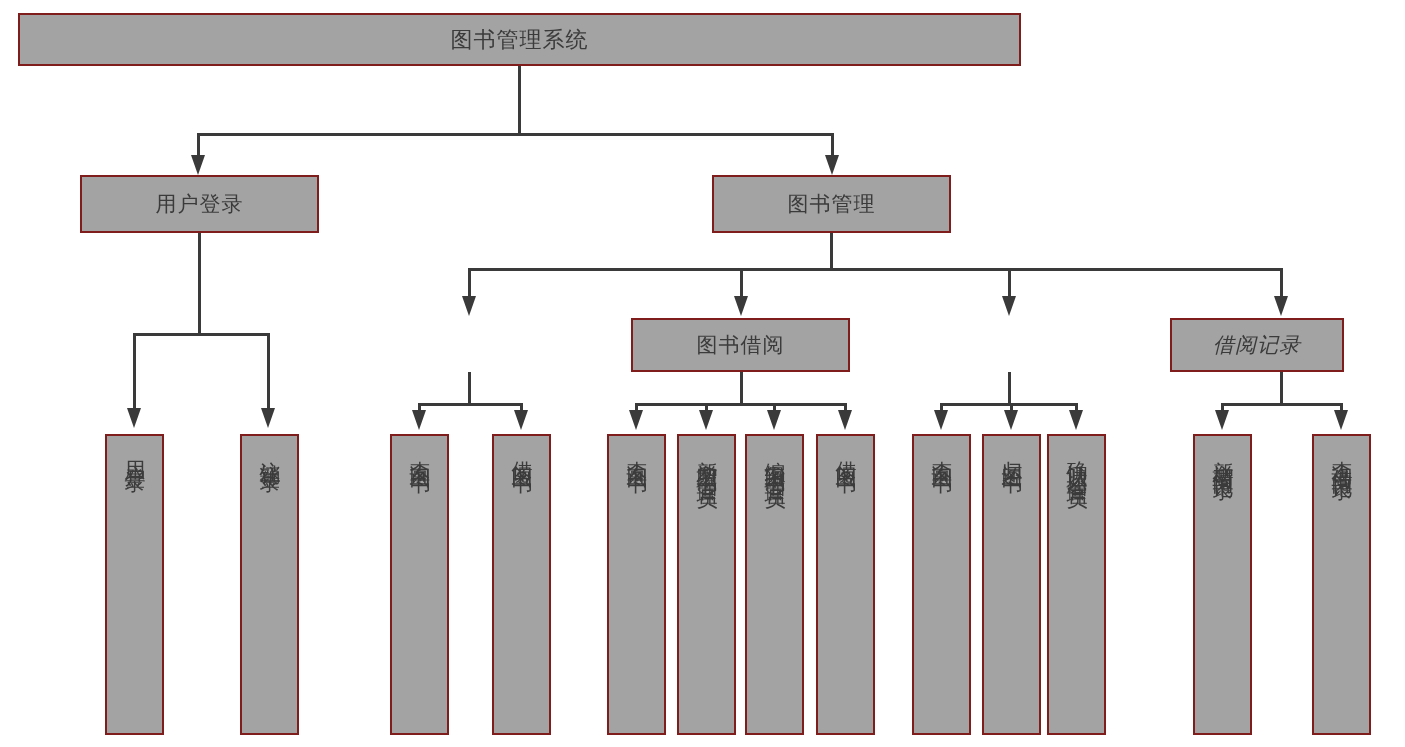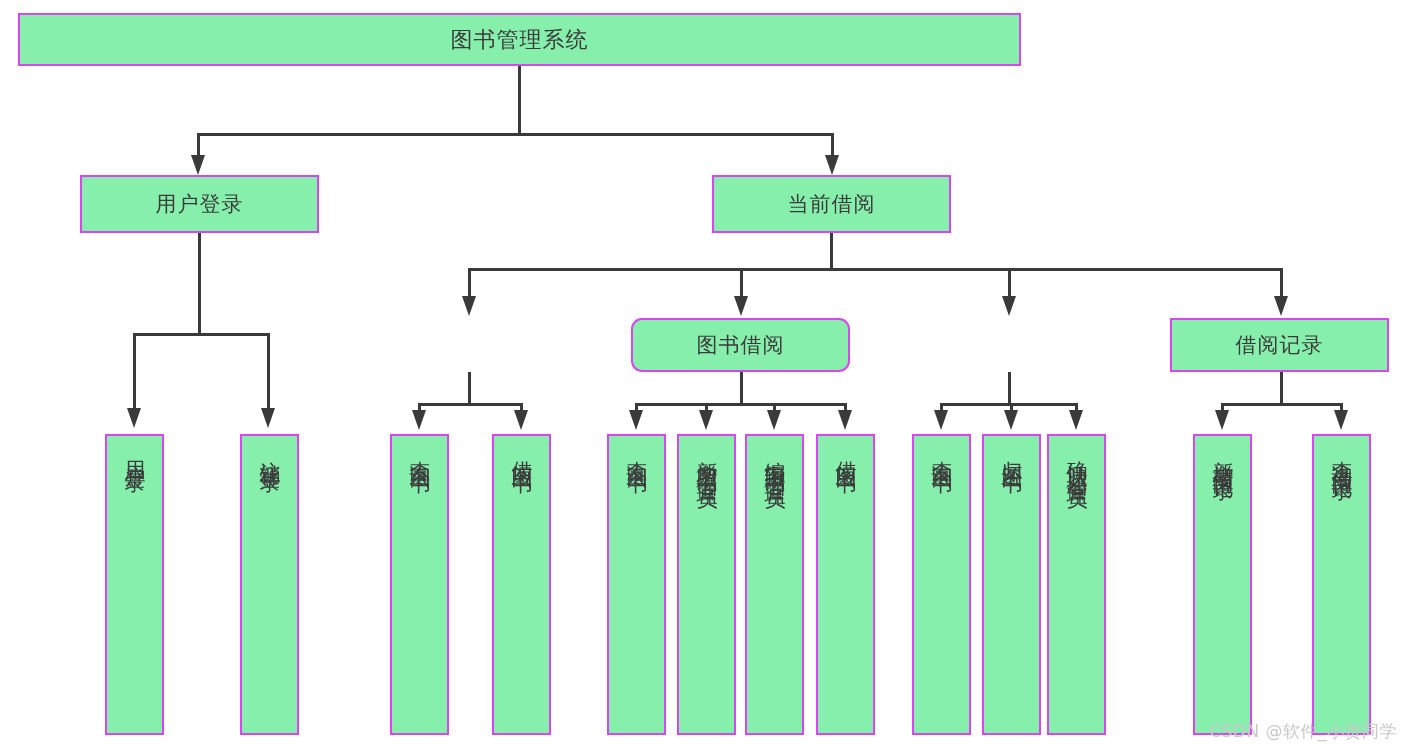--- a/index.html
+++ b/index.html
@@ -11,22 +11,22 @@
     position:relative;
     width:1405px;
     height:747px;
     background:#ffffff;
     overflow:hidden;
   }
   
   .node{
     position:absolute;
     box-sizing:border-box;
-    background:#86efac;
-    border:2px solid #d946ef;
+    background:#a3a3a3;
+    border:2px solid #7f1d1d;
     display:flex;
     align-items:center;
     justify-content:center;
     text-align:left;
     color:#3b3b3b;
   }
   .node .label{
     font-size:21px;
     letter-spacing:1px;
     line-height:1.15;
@@ -85,45 +85,45 @@
 
   <div class="line vline" style="left:197px;top:133px;width:3px;height:25px;"></div>
   <div class="arrow" style="left:191px;top:155px;"></div>
   <div class="line vline" style="left:831px;top:133px;width:3px;height:25px;"></div>
   <div class="arrow" style="left:825px;top:155px;"></div>
 
   <div class="node" style="left:80px;top:175px;width:239px;height:58px;">
     <span class="label">用户登录</span>
   </div>
   <div class="node" style="left:712px;top:175px;width:239px;height:58px;">
-    <span class="label">当前借阅</span>
+    <span class="label">图书管理</span>
   </div>
 
   <div class="line vline" style="left:198px;top:233px;width:3px;height:102px;"></div>
   <div class="line hline" style="left:133px;top:333px;width:137px;height:3px;"></div>
   <div class="line vline" style="left:133px;top:333px;width:3px;height:78px;"></div>
   <div class="arrow" style="left:127px;top:408px;"></div>
   <div class="line vline" style="left:267px;top:333px;width:3px;height:78px;"></div>
   <div class="arrow" style="left:261px;top:408px;"></div>
 
   <div class="line vline" style="left:830px;top:233px;width:3px;height:37px;"></div>
   <div class="line hline" style="left:468px;top:268px;width:815px;height:3px;"></div>
   <div class="line vline" style="left:468px;top:268px;width:3px;height:32px;"></div>
   <div class="arrow" style="left:462px;top:296px;"></div>
   <div class="line vline" style="left:740px;top:268px;width:3px;height:32px;"></div>
   <div class="arrow" style="left:734px;top:296px;"></div>
   <div class="line vline" style="left:1008px;top:268px;width:3px;height:32px;"></div>
   <div class="arrow" style="left:1002px;top:296px;"></div>
   <div class="line vline" style="left:1280px;top:268px;width:3px;height:32px;"></div>
   <div class="arrow" style="left:1274px;top:296px;"></div>
 
-  <div class="node" style="left:631px;top:318px;width:219px;height:54px;border-radius:11px;">
+  <div class="node" style="left:631px;top:318px;width:219px;height:54px;">
     <span class="label">图书借阅</span>
   </div>
-  <div class="node" style="left:1170px;top:318px;width:219px;height:54px;">
+  <div class="node" style="left:1170px;top:318px;width:174px;height:54px;font-style:italic;">
     <span class="label">借阅记录</span>
   </div>
 
   <div class="line vline" style="left:468px;top:372px;width:3px;height:33px;"></div>
   <div class="line hline" style="left:418px;top:403px;width:105px;height:3px;"></div>
   <div class="line vline" style="left:418px;top:403px;width:3px;height:10px;"></div>
   <div class="arrow" style="left:412px;top:410px;"></div>
   <div class="line vline" style="left:520px;top:403px;width:3px;height:10px;"></div>
   <div class="arrow" style="left:514px;top:410px;"></div>
 
@@ -191,15 +191,14 @@
     <span class="label">确认归还（管理员）</span>
   </div>
 
   <div class="node leaf" style="left:1193px;top:434px;width:59px;height:301px;">
     <span class="label">新增借阅记录</span>
   </div>
   <div class="node leaf" style="left:1312px;top:434px;width:59px;height:301px;">
     <span class="label">查询借阅记录</span>
   </div>
 
-  <div id="watermark">CSDN @软件_小贺同学</div>
 
 </div>
 
 </body></html>

